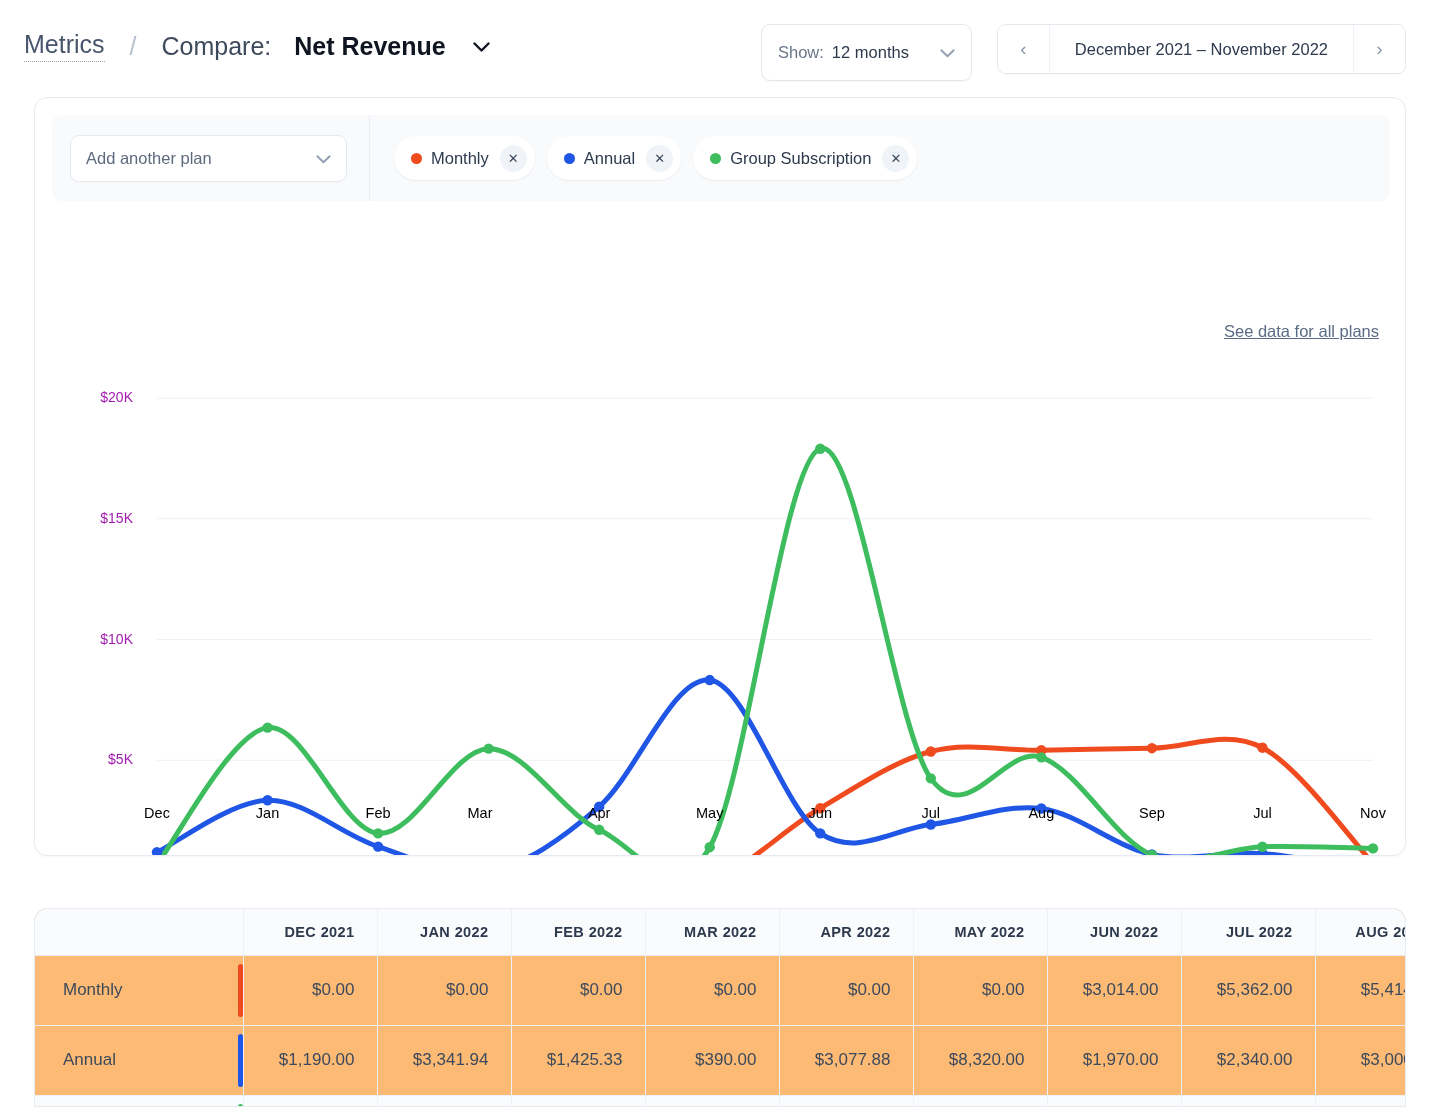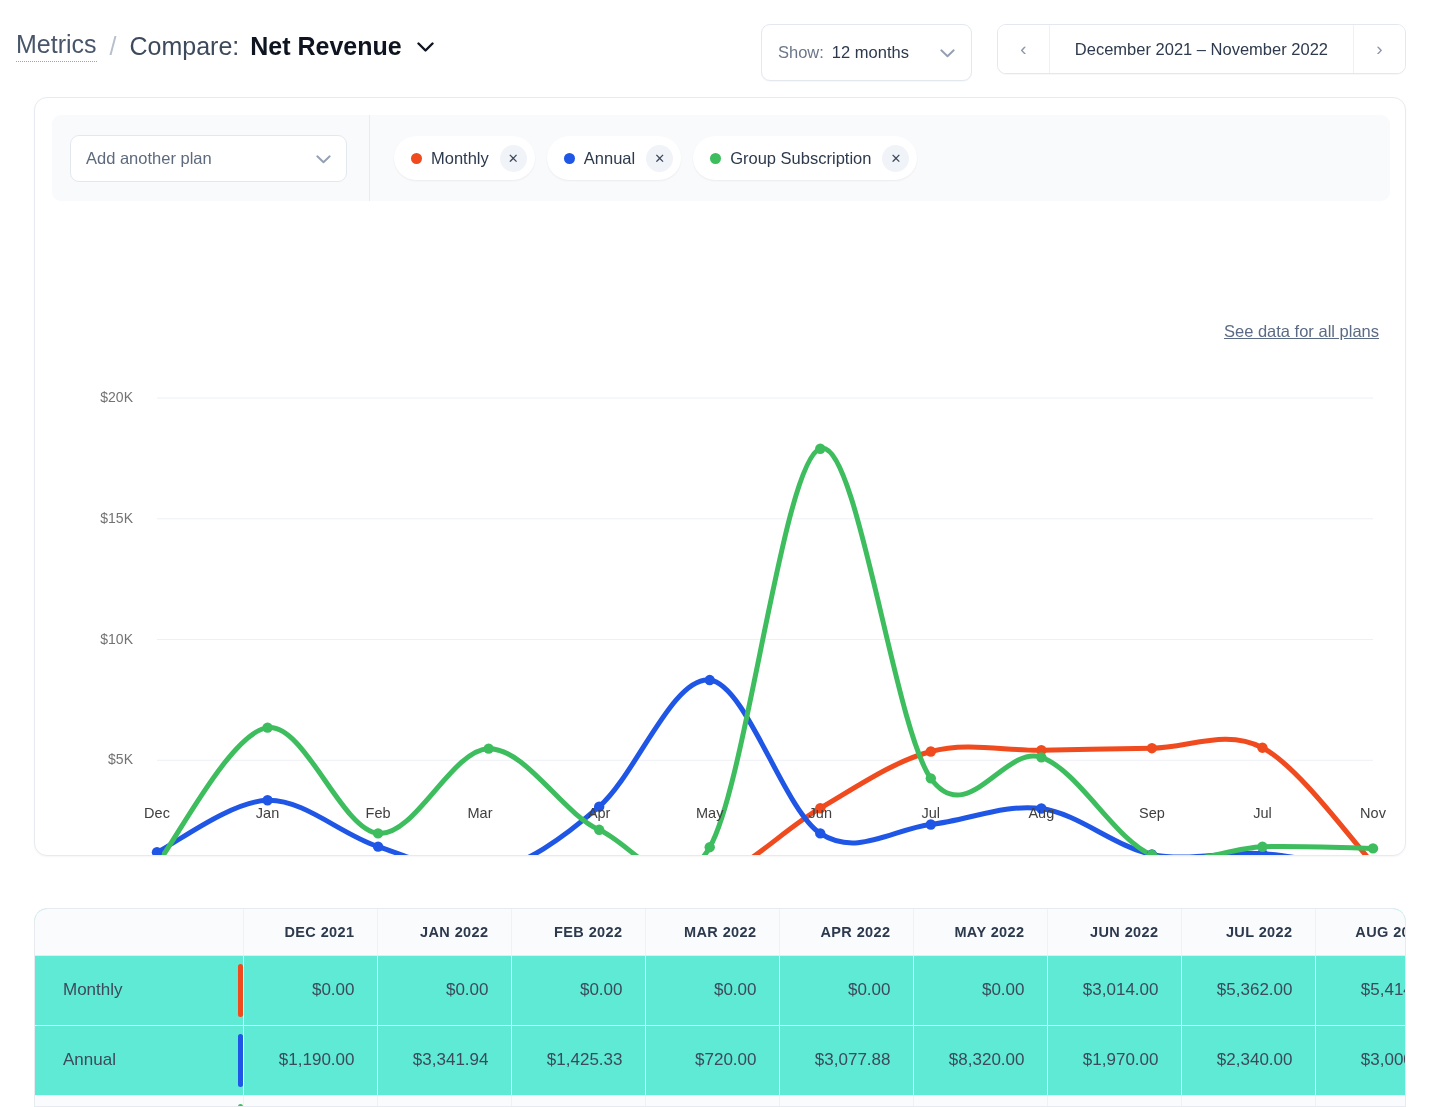--- a/index.html
+++ b/index.html
@@ -9,22 +9,22 @@
     font-family: "Liberation Sans", sans-serif;
     color: #1a2233;
     overflow: hidden;
   }
 
   
   .header {
     position: absolute; left: 0; top: 0; width: 1440px; height: 98px;
   }
   .breadcrumb {
-    position: absolute; left: 16px; top: 30px;
-    display: flex; align-items: center; gap: 4px;
+    position: absolute; left: 24px; top: 30px;
+    display: flex; align-items: center; gap: 16px;
     font-size: 25px; color: #3d4a5c;
   }
   .crumb-metrics {
     color: #4a5costa; color: #48566b;
     border-bottom: 1px dotted #9aa6b8;
     padding-bottom: 2px; cursor: pointer;
   }
   .crumb-sep { color: #b6bfcc; margin: 0 9px; }
   .crumb-compare { color: #3d4a5c; }
   .crumb-metric-name { color: #0e1420; font-weight: bold; margin-left: 7px; }
@@ -101,33 +101,33 @@
 
   .all-plans-link {
     position: absolute; right: 26px; top: 224px;
     font-size: 16.5px; color: #5b6b85; text-decoration: underline;
     cursor: pointer;
   }
 
   .plot { position: absolute; left: 0; top: 0; width: 1372px; height: 759px; }
 
   .ylabel {
-    position: absolute; font-size: 14px; color: #737373;
+    position: absolute; font-size: 14px; color: #a21caf;
     text-align: right; width: 60px;
   }
   .xlabel {
-    position: absolute; font-size: 14.5px; color: #404040;
+    position: absolute; font-size: 14.5px; color: #000000;
     text-align: center; width: 70px; top: 707px;
   }
 
   
   .table-wrap {
     position: absolute; left: 34px; top: 908px;
     width: 1372px; height: 199px;
-    background: #5eead4; border: 1px solid #e7ebf1;
+    background: #fdba74; border: 1px solid #e7ebf1;
     border-top-left-radius: 13px; border-top-right-radius: 13px;
     overflow: hidden;
   }
   table { border-collapse: collapse; width: 1414px; table-layout: fixed; }
   thead th {
     height: 46px; background: #fafbfd; font-size: 14.5px; font-weight: bold;
     color: #2d3a4d; letter-spacing: .4px; text-align: right;
     padding-right: 22px; border-bottom: 1px solid #e7ebf1;
     border-left: 1px solid #eef1f6;
   }
@@ -321,21 +321,21 @@
           <td>$0.00</td>
           <td>$3,014.00</td>
           <td>$5,362.00</td>
           <td>$5,414.0</td>
         </tr>
         <tr class="">
           <td class="rowhead">Annual<span class="rowbar" style="background: rgb(31, 86, 229);"></span></td>
           <td>$1,190.00</td>
           <td>$3,341.94</td>
           <td>$1,425.33</td>
-          <td>$720.00</td>
+          <td>$390.00</td>
           <td>$3,077.88</td>
           <td>$8,320.00</td>
           <td>$1,970.00</td>
           <td>$2,340.00</td>
           <td>$3,000.0</td>
         </tr>
         <tr class="alt">
           <td class="rowhead">
             <span class="rowbar" style="background: rgb(61, 189, 94);"></span>
           </td>

